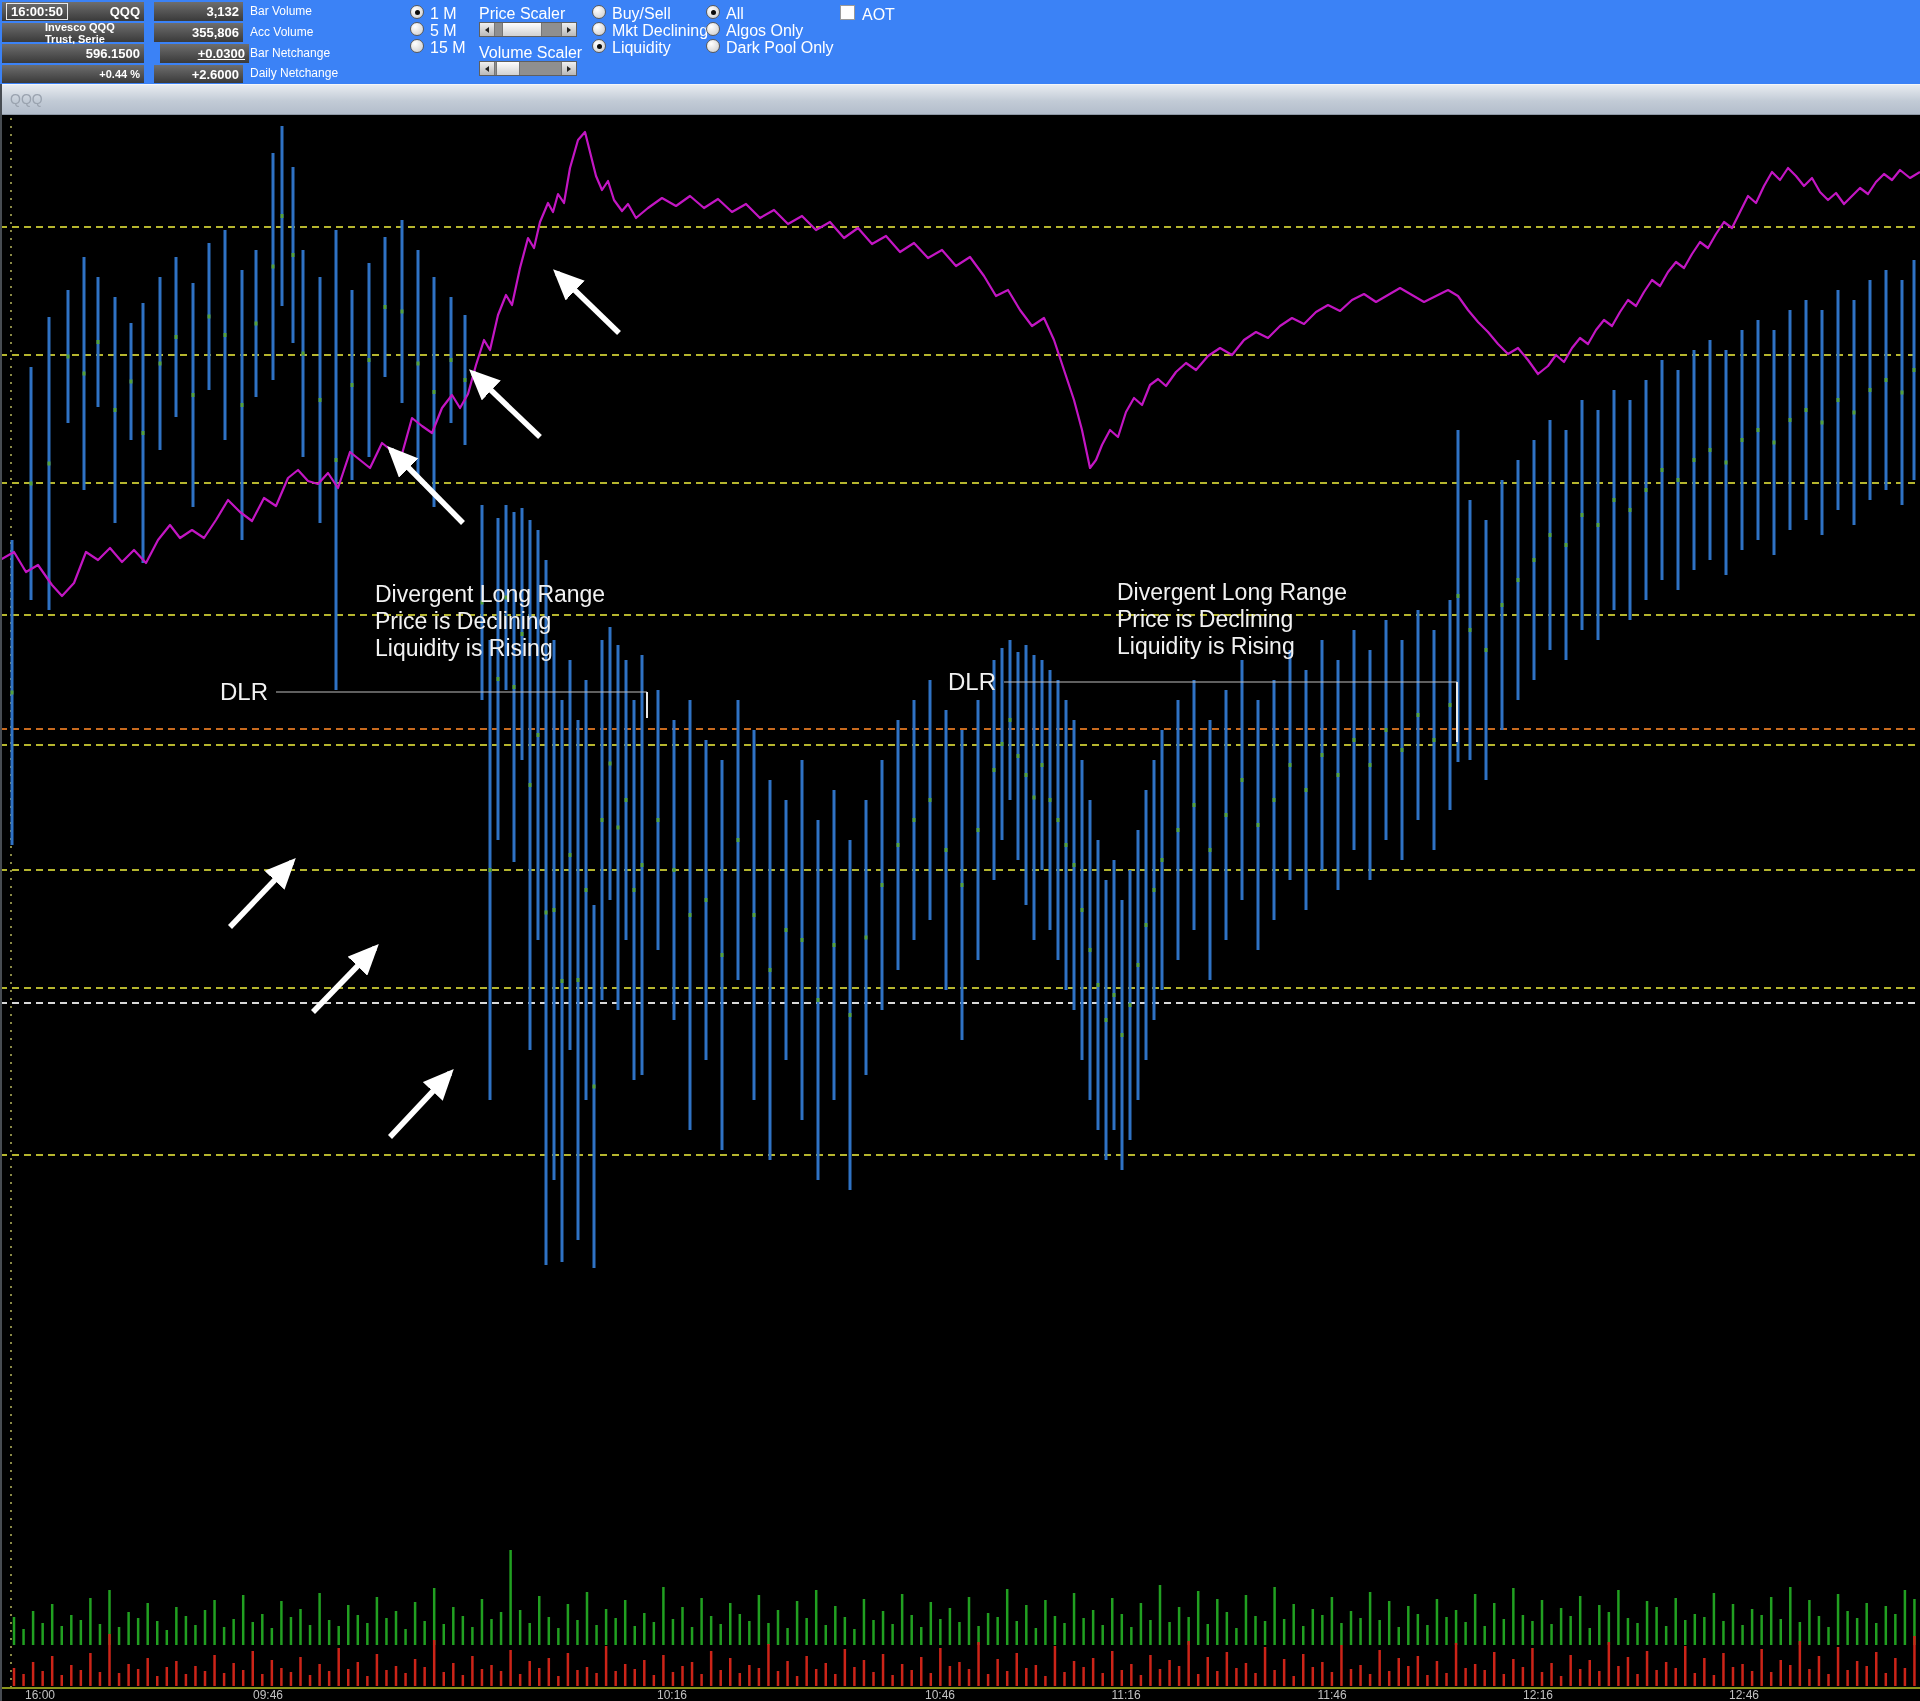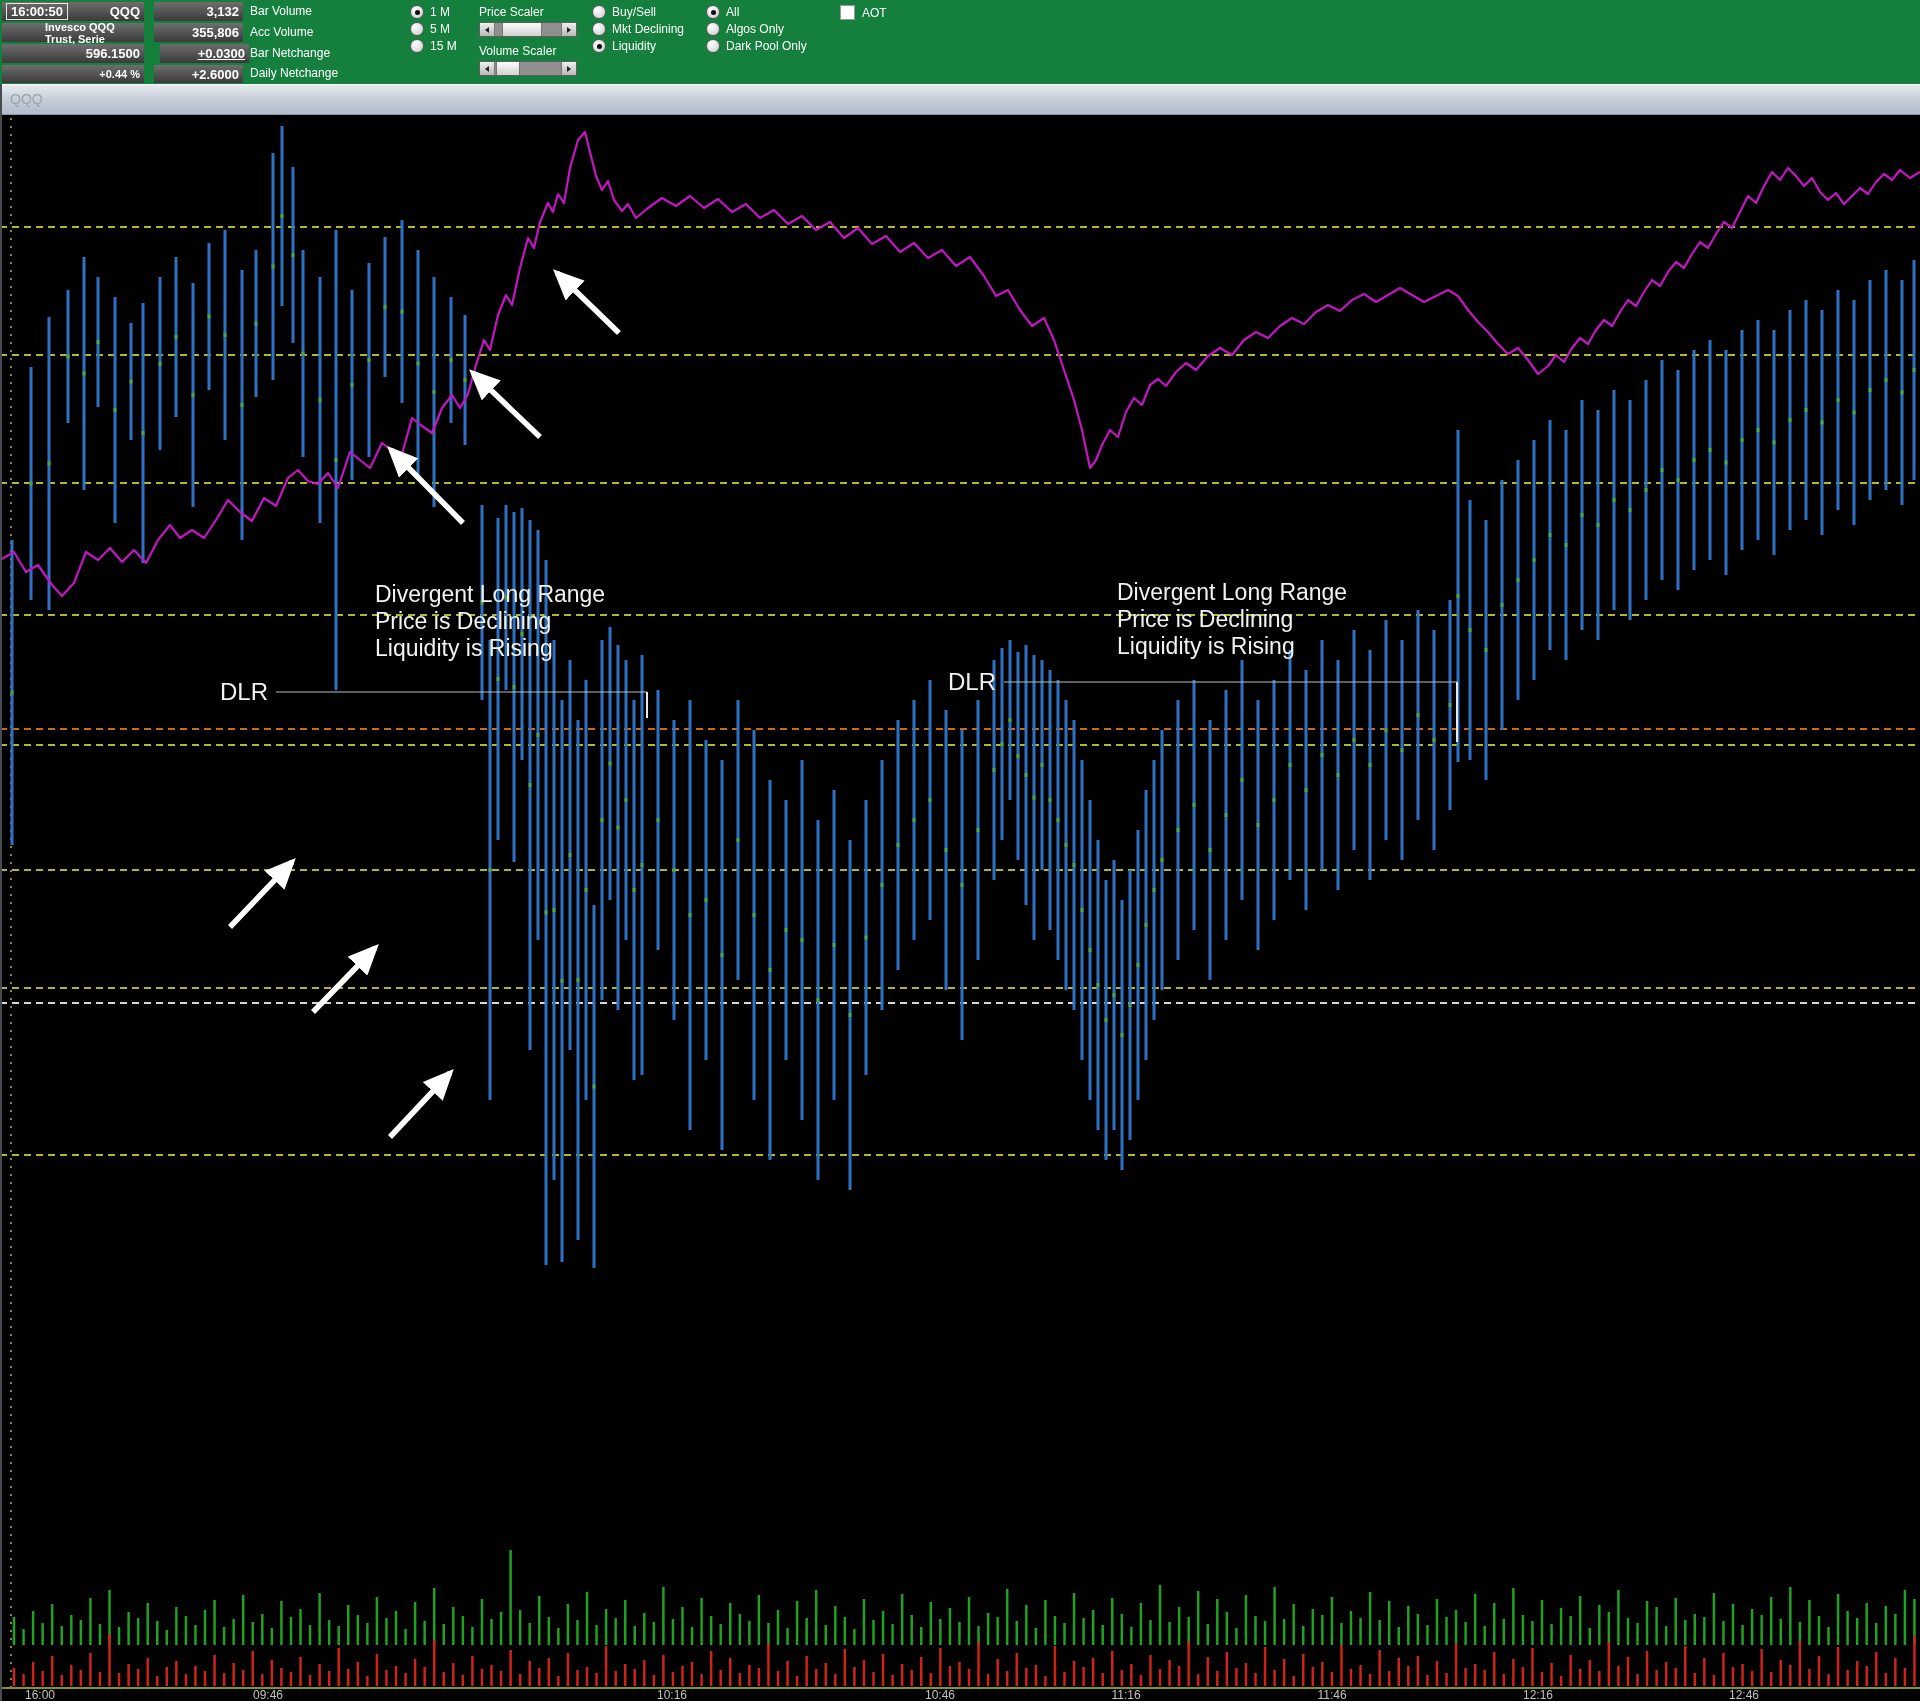--- a/index.html
+++ b/index.html
@@ -1,27 +1,27 @@
 <!DOCTYPE html>
 <html><head>
 <meta charset="utf-8">
 <style>
   html,body{margin:0;padding:0;background:#000;width:1920px;height:1701px;overflow:hidden;
     font-family:"Liberation Sans",sans-serif;}
   #app{position:relative;width:1920px;height:1701px;background:#000;}
   
-  #toppanel{position:absolute;left:0;top:0;width:1920px;height:84px;background:#15803d;z-index:5;}
+  #toppanel{position:absolute;left:0;top:0;width:1920px;height:84px;background:#3b82f6;z-index:5;}
   .cell{position:absolute;background:linear-gradient(#6e6e6e,#3a3a3a);color:#fff;
     font-size:13px;font-weight:bold;display:flex;align-items:center;justify-content:flex-end;
     padding:0 4px;box-sizing:border-box;}
   .cell.small{font-size:11px;font-weight:bold;}
   .timebox{border:1px solid #e8e8e8;padding:0 4px;margin-right:auto;font-size:13px;}
   .lblcol{position:absolute;color:#fff;font-size:12px;}
   .lbl{position:absolute;left:0;white-space:nowrap;}
-  .ctl-label{position:absolute;color:#fff;font-size:12px;white-space:nowrap;}
+  .ctl-label{position:absolute;color:#fff;font-size:16px;white-space:nowrap;}
   .rb{position:absolute;width:12px;height:12px;border-radius:50%;
     background:radial-gradient(circle at 35% 30%,#ffffff,#c9c9c9);border:1px solid #5a5a5a;box-sizing:content-box;}
   .rb.on::after{content:'';display:block;width:5px;height:5px;border-radius:50%;background:#0a0a0a;margin:3.5px 0 0 3.5px;}
   .cb{position:absolute;width:13px;height:13px;background:#fff;border:1px solid #9a9a9a;}
   .slider{position:absolute;width:96px;height:13px;background:#8f8f8f;border:1px solid #5f5f5f;}
   .sbtn{position:absolute;top:0;width:14px;height:13px;background:linear-gradient(#efefef,#b9b9b9);border-right:1px solid #777;}
   .sbtn.r{right:0;border-right:none;border-left:1px solid #777;}
   .sbtn::after{content:'';position:absolute;top:4px;left:5px;border-top:3px solid transparent;
     border-bottom:3px solid transparent;}
   .sbtn.l::after{border-right:4px solid #222;}

